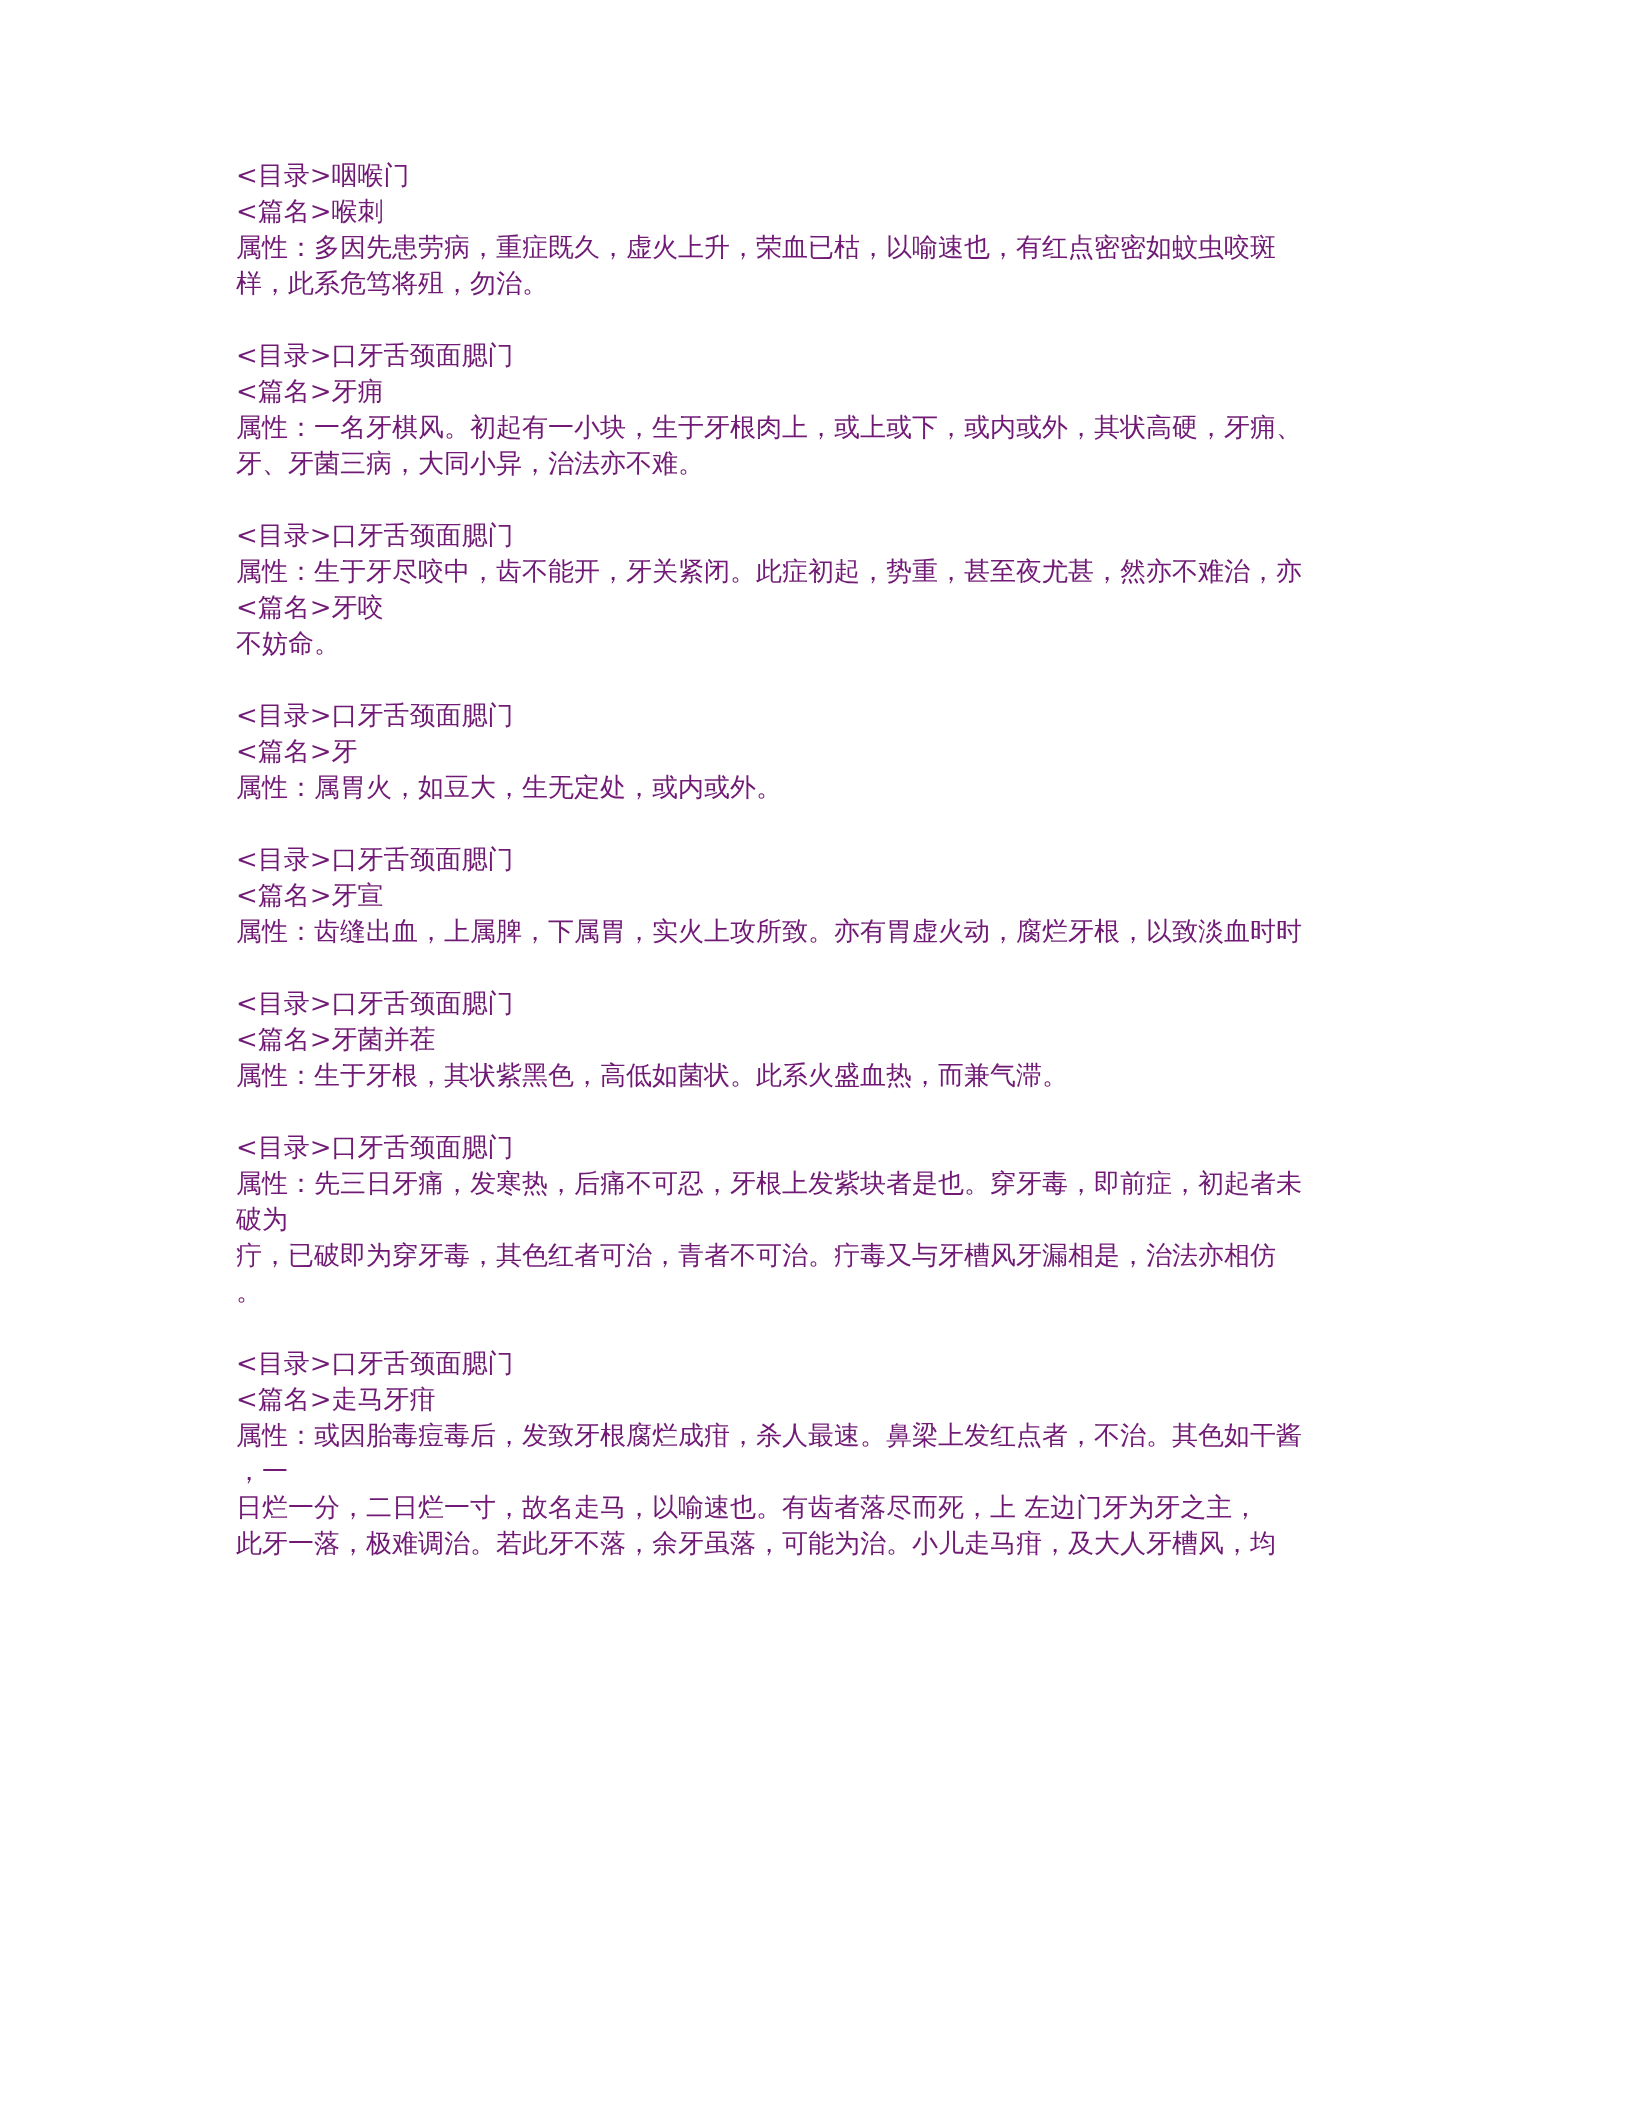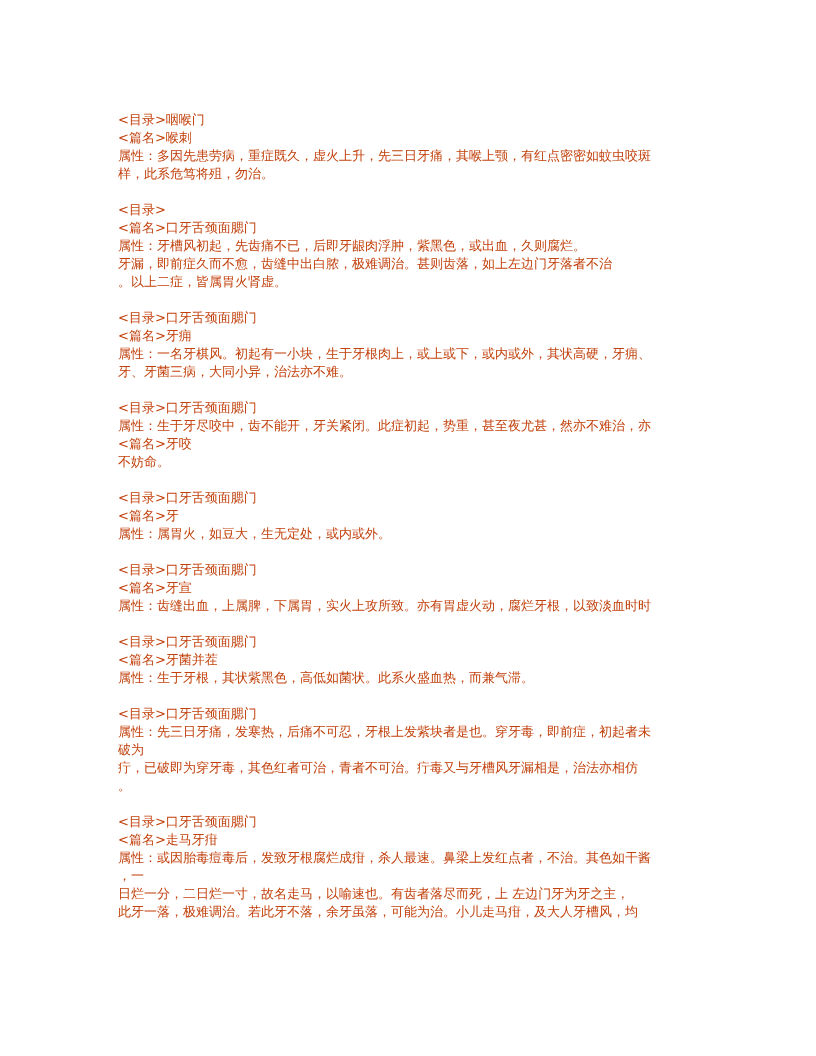--- a/index.html
+++ b/index.html
@@ -1,43 +1,36 @@
 <!DOCTYPE html>
 <html><head>
 <meta charset="utf-8">
 <style>
   html, body { margin: 0; padding: 0; background: #ffffff; }
   body { width: 816px; height: 1056px; position: relative; overflow: hidden; }
   .page {
-    position: absolute; left: 118px; top: 111px; width: 580px;
+    position: absolute; left: 118px; top: 80px; width: 580px;
     font-family: "DejaVu Serif", "Liberation Serif", serif;
-    font-size: 13px; line-height: 18px; color: #c2410c;
+    font-size: 13px; line-height: 18px; color: #701a75;
   }
   .entry { margin-bottom: 18px; }
   .line { white-space: nowrap; height: 18px; }
 </style>
 </head>
 <body>
 
 <div class="page">
 
   <div class="entry">
     <div class="line">&lt;目录&gt;咽喉门</div>
     <div class="line">&lt;篇名&gt;喉刺</div>
-    <div class="line">属性：多因先患劳病，重症既久，虚火上升，先三日牙痛，其喉上颚，有红点密密如蚊虫咬斑</div>
+    <div class="line">属性：多因先患劳病，重症既久，虚火上升，荣血已枯，以喻速也，有红点密密如蚊虫咬斑</div>
     <div class="line">样，此系危笃将殂，勿治。</div>
   </div>
 
-  <div class="entry">
-    <div class="line">&lt;目录&gt;</div>
-    <div class="line">&lt;篇名&gt;口牙舌颈面腮门</div>
-    <div class="line">属性：牙槽风初起，先齿痛不已，后即牙龈肉浮肿，紫黑色，或出血，久则腐烂。</div>
-    <div class="line">牙漏，即前症久而不愈，齿缝中出白脓，极难调治。甚则齿落，如上左边门牙落者不治</div>
-    <div class="line">。以上二症，皆属胃火肾虚。</div>
-  </div>
 
   <div class="entry">
     <div class="line">&lt;目录&gt;口牙舌颈面腮门</div>
     <div class="line">&lt;篇名&gt;牙痈</div>
     <div class="line">属性：一名牙棋风。初起有一小块，生于牙根肉上，或上或下，或内或外，其状高硬，牙痈、</div>
     <div class="line">牙、牙菌三病，大同小异，治法亦不难。</div>
   </div>
 
   <div class="entry">
     <div class="line">&lt;目录&gt;口牙舌颈面腮门</div>

